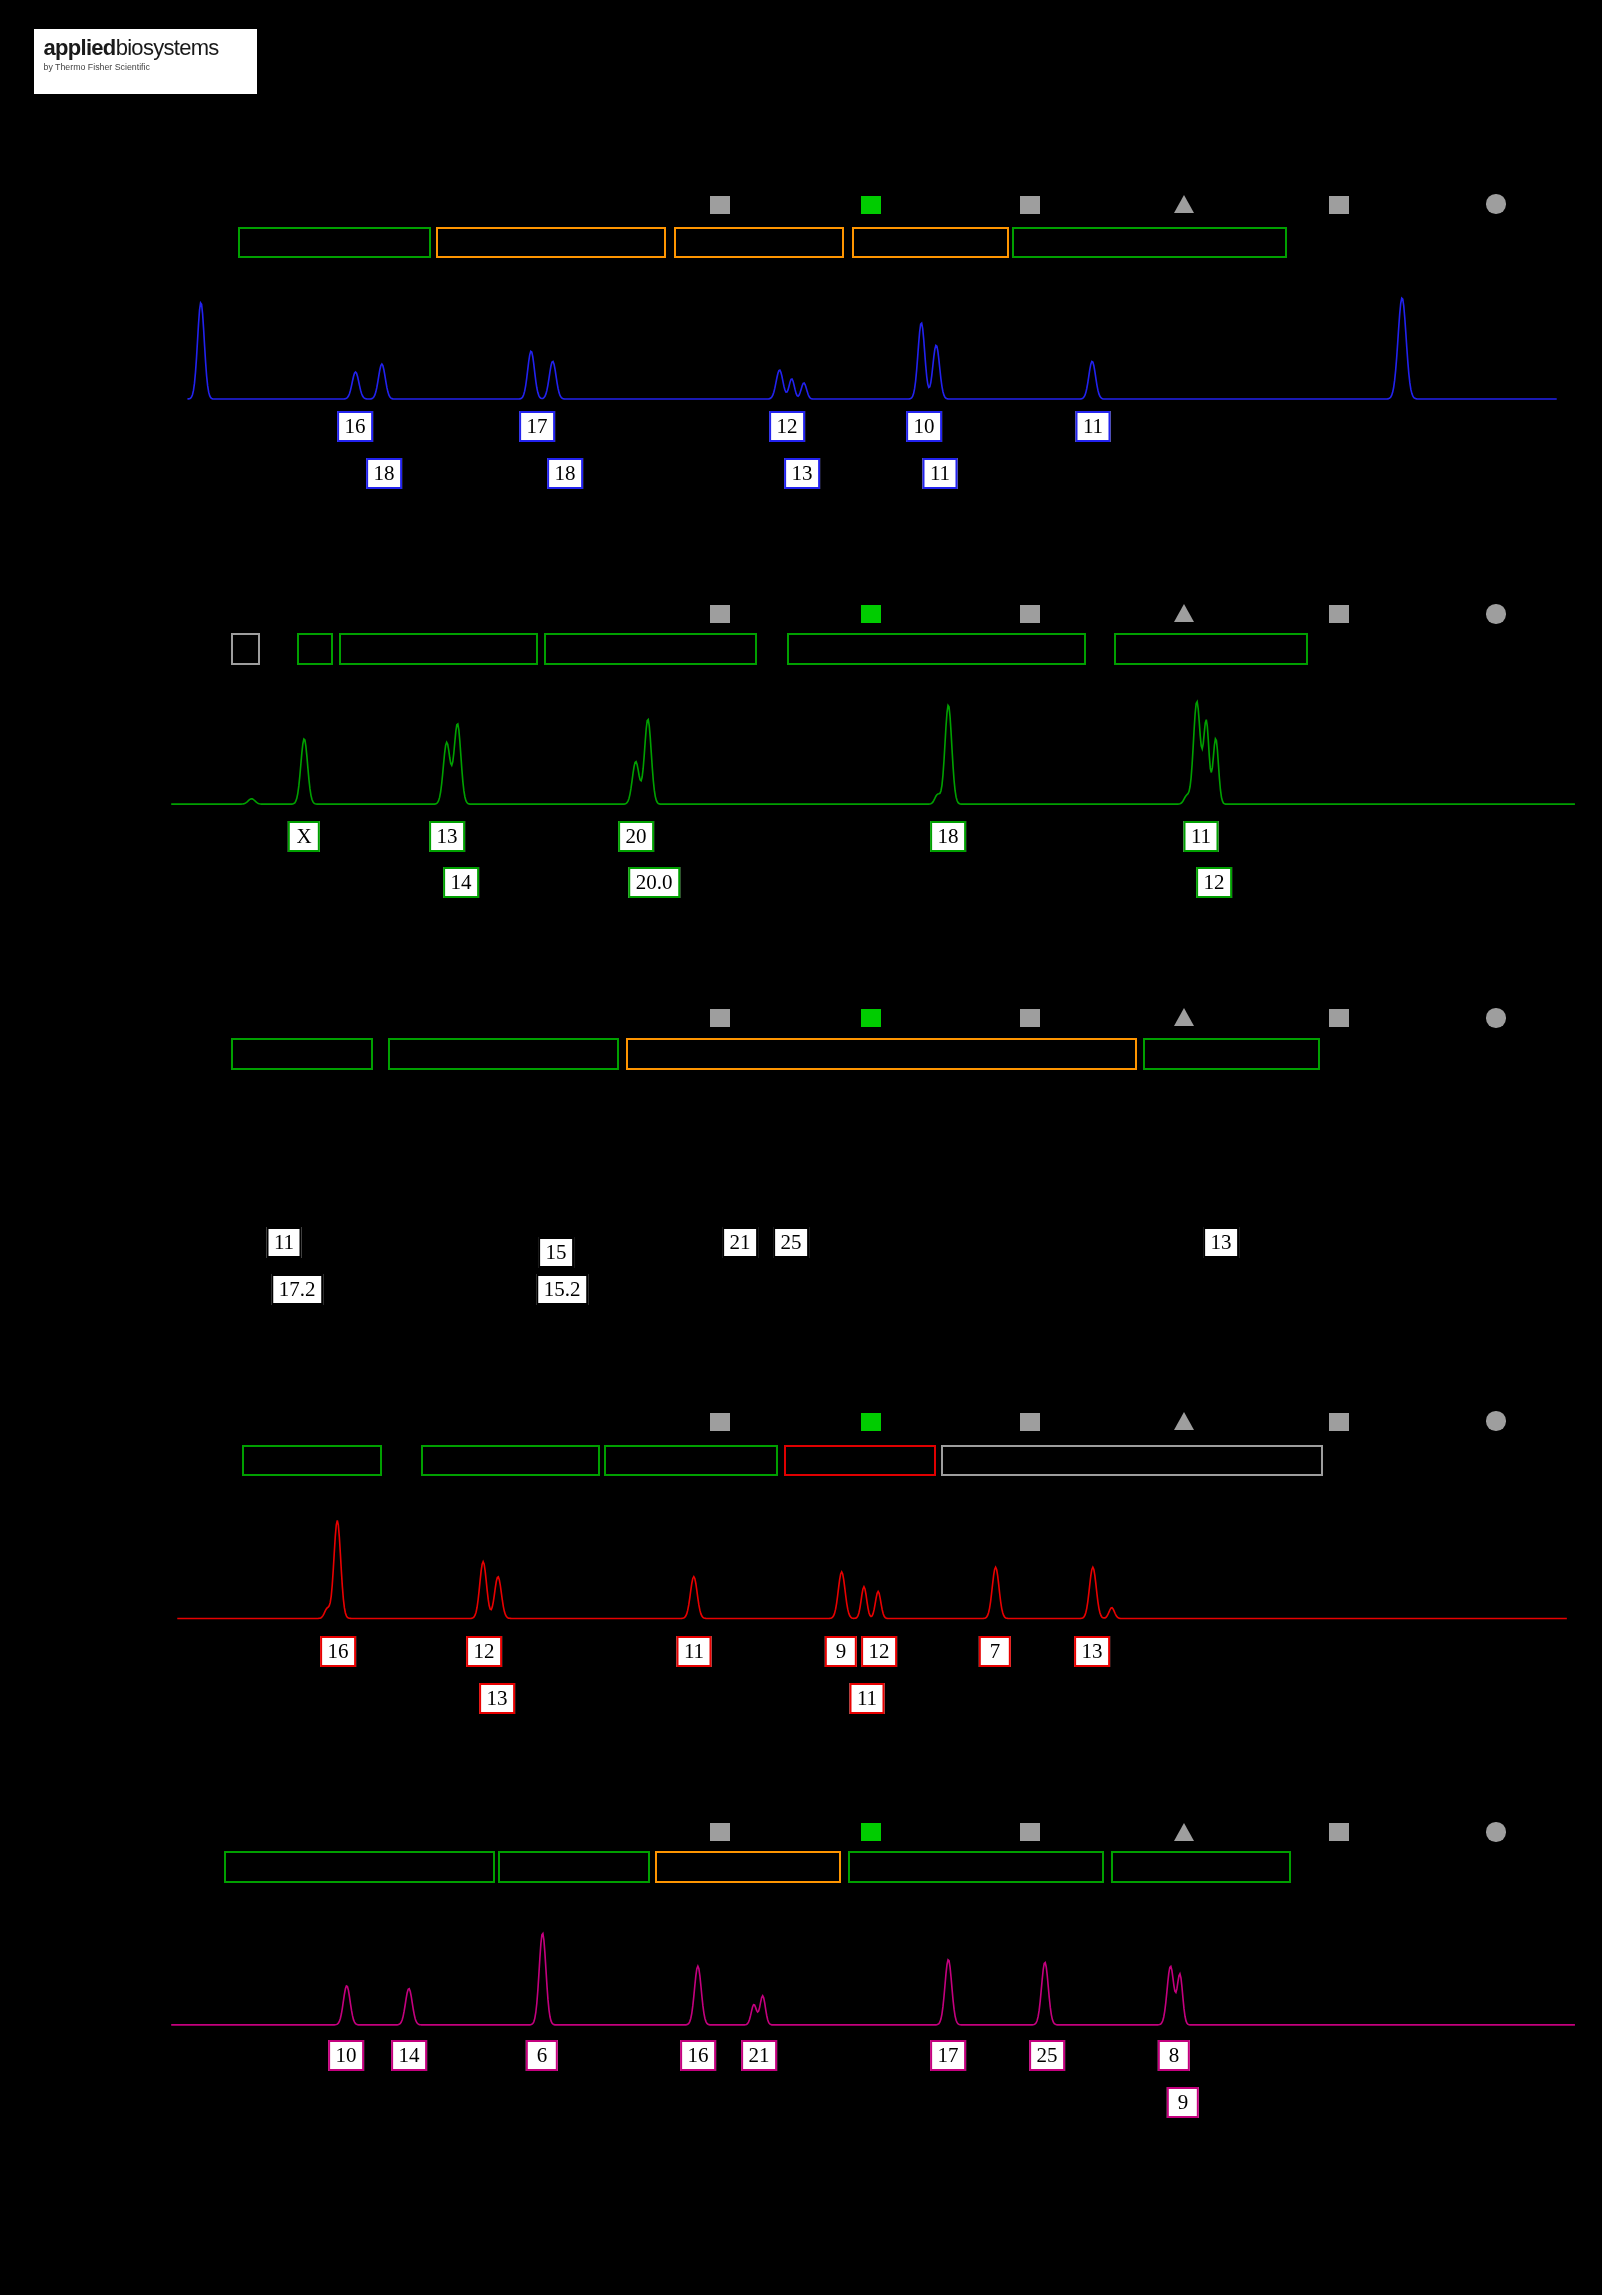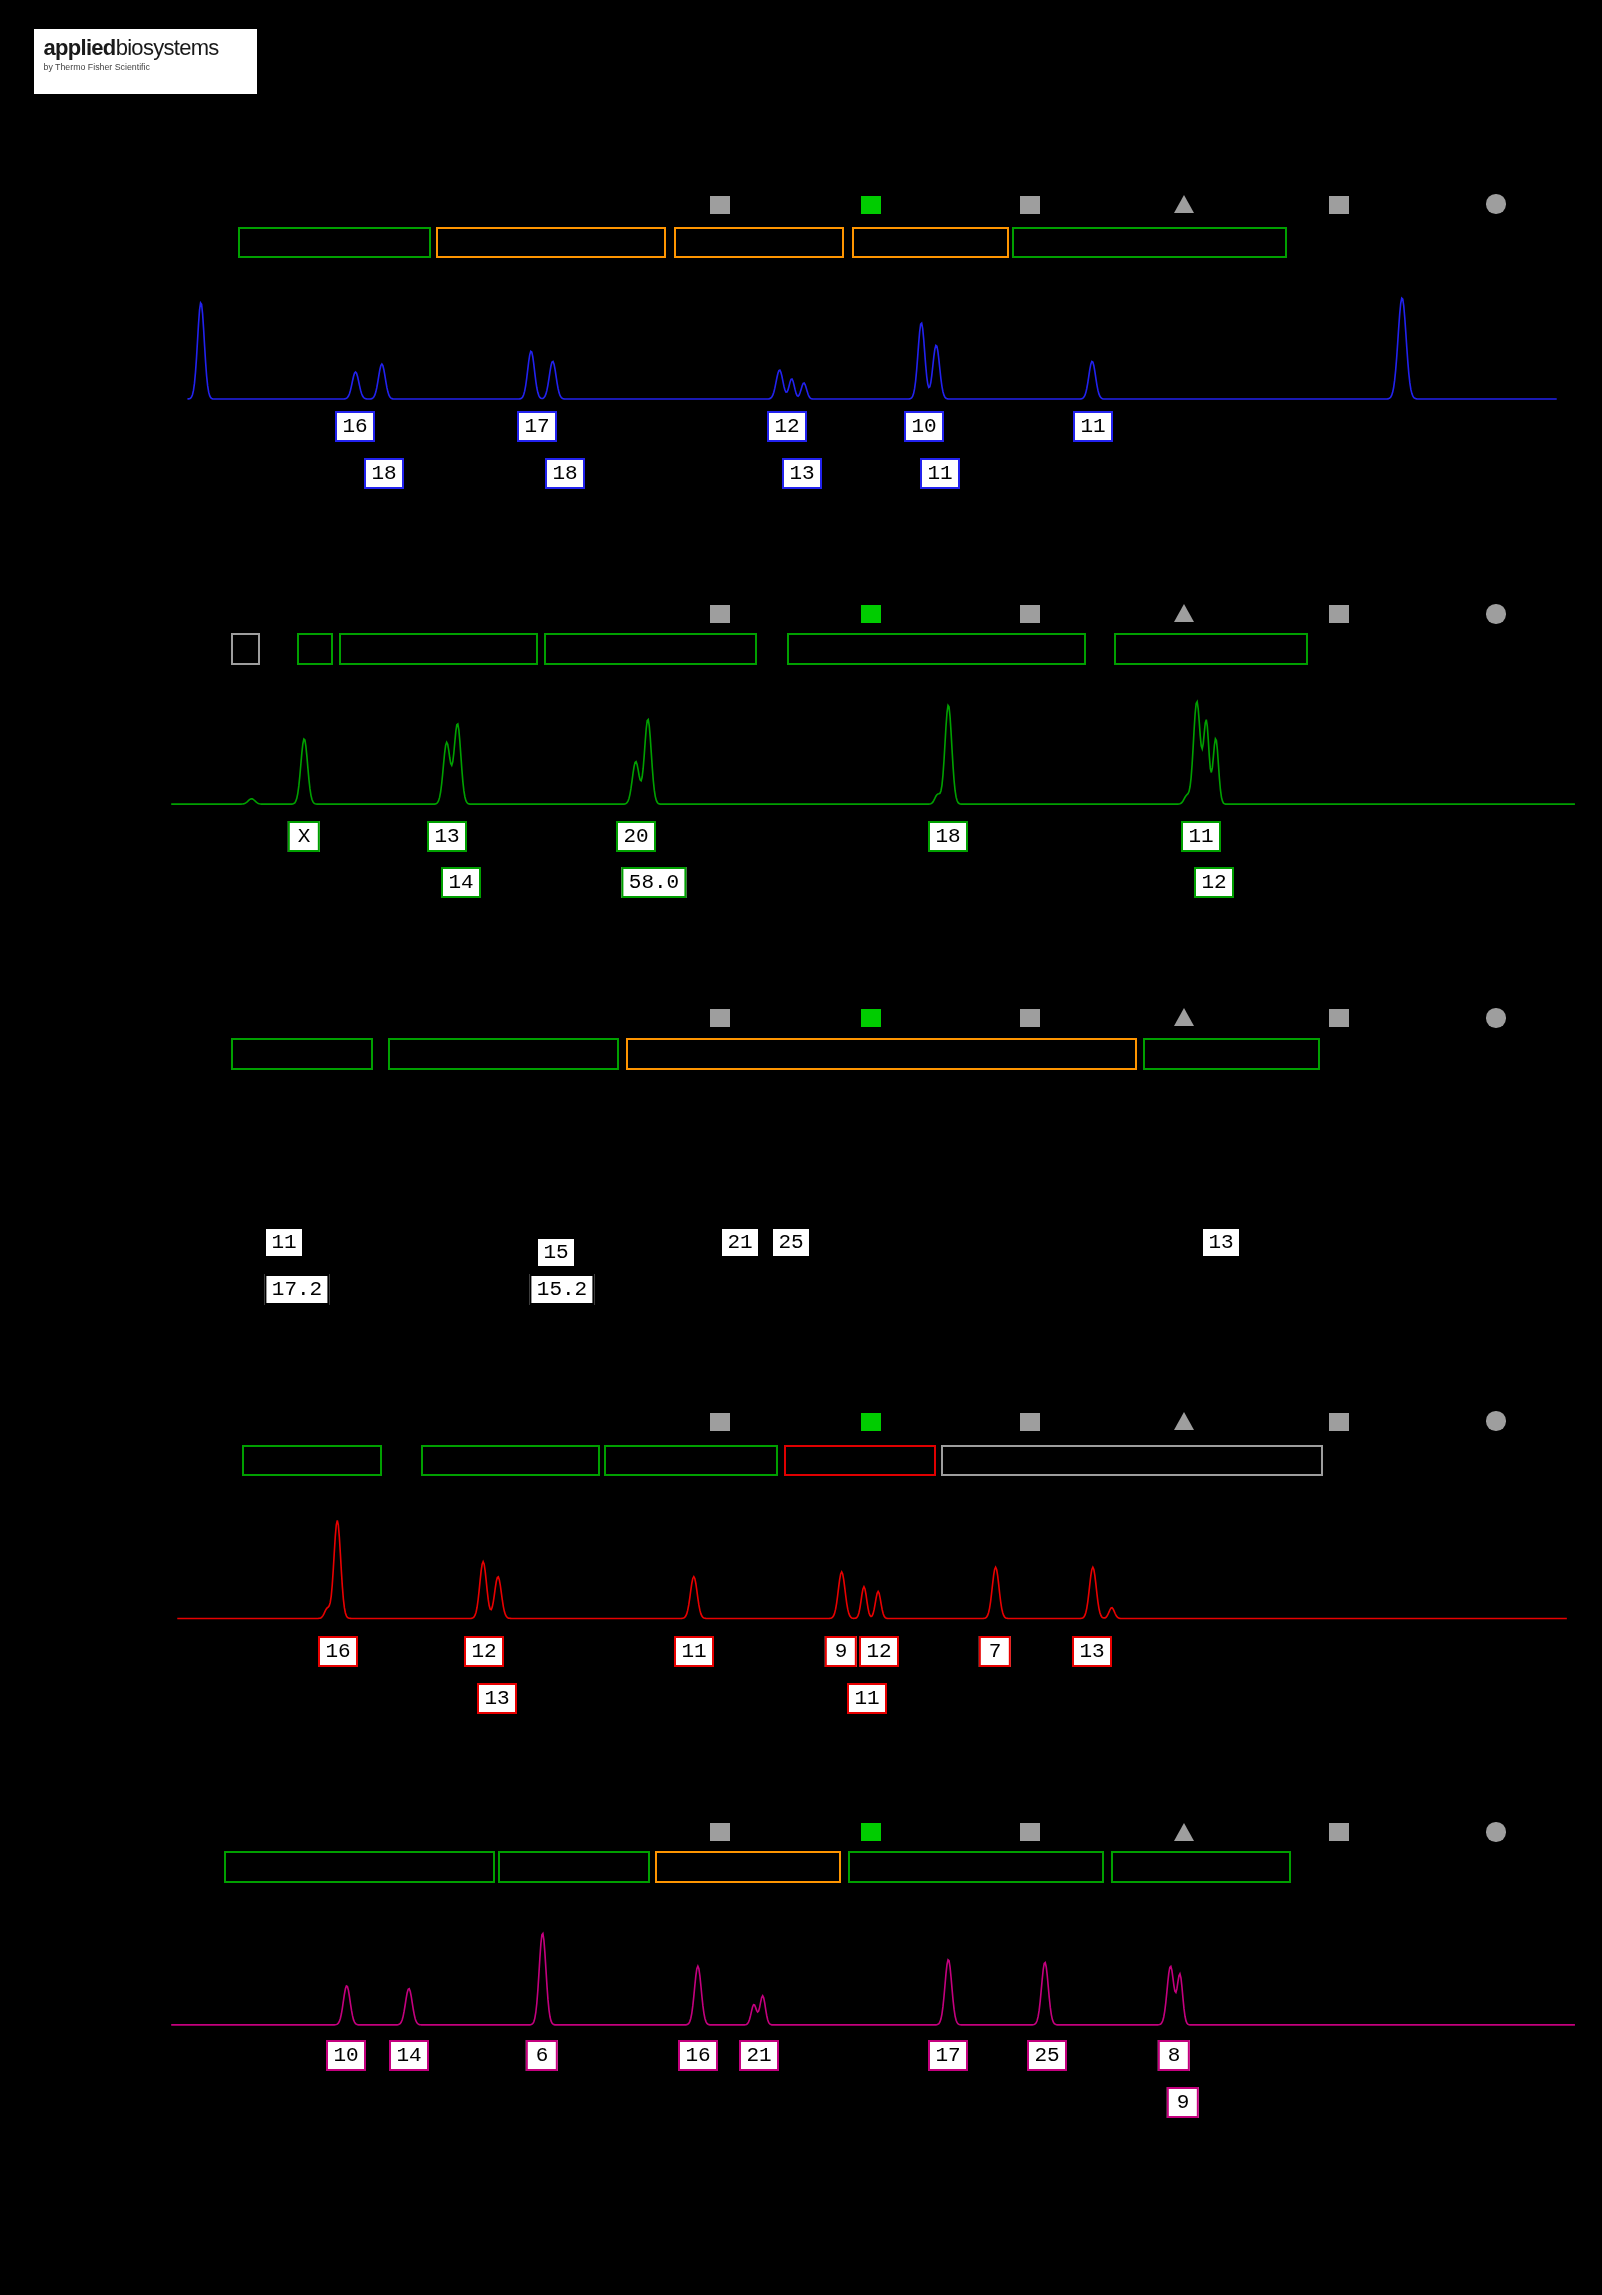--- a/index.html
+++ b/index.html
@@ -7,21 +7,21 @@
   #traces{position:absolute;left:0;top:0;}
   .logo{position:absolute;left:34px;top:29px;width:223px;height:65px;background:#ffffff;
         padding:8px 9.5px;box-sizing:border-box;font-family:"Liberation Sans",sans-serif;color:#1a1a1a;}
   .logo-line1{font-size:22px;letter-spacing:-0.7px;line-height:1.0;}
   .logo-line1 .b{font-weight:bold;}
   .logo-line2{font-size:8.8px;color:#444;margin-top:2.7px;}
   .shape{position:absolute;}
   .tri{position:absolute;width:0;height:0;border-left:10.8px solid transparent;border-right:10.8px solid transparent;border-bottom:18px solid #9e9e9e;}
   .bracket{position:absolute;box-sizing:border-box;background:transparent;}
   .allele{position:absolute;transform:translateX(-50%);background:#ffffff;border:2px solid #000;
-          color:#000;font-family:Liberation Mono, monospace;font-size:21px;line-height:1.1;
+          color:#000;font-family:Liberation Serif, serif;font-size:21px;line-height:1.1;
           padding:2px 5.4px;text-align:center;min-width:17.6px;box-sizing:content-box;white-space:nowrap;}
 </style>
 </head>
 <body>
 
 <div id="page">
 
   <div class="logo">
     <div class="logo-line1"><span class="b">applied</span><span>biosystems</span></div>
     <div class="logo-line2">by Thermo Fisher Scientific</div>
@@ -66,21 +66,21 @@
     <div class="bracket" style="left: 339px; top: 633px; width: 199px; height: 32px; border: 2.7px solid rgb(0, 160, 0);"></div>
     <div class="bracket" style="left: 544px; top: 633px; width: 213px; height: 32px; border: 2.7px solid rgb(0, 160, 0);"></div>
     <div class="bracket" style="left: 787px; top: 633px; width: 299px; height: 32px; border: 2.7px solid rgb(0, 160, 0);"></div>
     <div class="bracket" style="left: 1114px; top: 633px; width: 194px; height: 32px; border: 2.7px solid rgb(0, 160, 0);"></div>
     <div class="allele" style="left: 304px; top: 821px; border-color: rgb(0, 160, 0);">X</div>
     <div class="allele" style="left: 447px; top: 821px; border-color: rgb(0, 160, 0);">13</div>
     <div class="allele" style="left: 636px; top: 821px; border-color: rgb(0, 160, 0);">20</div>
     <div class="allele" style="left: 948px; top: 821px; border-color: rgb(0, 160, 0);">18</div>
     <div class="allele" style="left: 1201px; top: 821px; border-color: rgb(0, 160, 0);">11</div>
     <div class="allele" style="left: 461px; top: 867px; border-color: rgb(0, 160, 0);">14</div>
-    <div class="allele" style="left: 654px; top: 867px; border-color: rgb(0, 160, 0);">58.0</div>
+    <div class="allele" style="left: 654px; top: 867px; border-color: rgb(0, 160, 0);">20.0</div>
     <div class="allele" style="left: 1214px; top: 867px; border-color: rgb(0, 160, 0);">12</div>
     <div class="shape" style="left: 710px; top: 1009px; width: 20px; height: 17.6px; background: rgb(158, 158, 158);"></div>
     <div class="shape" style="left: 861px; top: 1009px; width: 20px; height: 17.6px; background: rgb(0, 204, 0);"></div>
     <div class="shape" style="left: 1020px; top: 1009px; width: 20px; height: 17.6px; background: rgb(158, 158, 158);"></div>
     <div class="tri" style="left: 1174px; top: 1008px; border-bottom-color: rgb(158, 158, 158);"></div>
     <div class="shape" style="left: 1329px; top: 1009px; width: 20px; height: 17.6px; background: rgb(158, 158, 158);"></div>
     <div class="shape" style="left: 1486px; top: 1008px; width: 19.6px; height: 19.6px; background: rgb(158, 158, 158); border-radius: 50%;"></div>
     <div class="bracket" style="left: 231px; top: 1038px; width: 142px; height: 32px; border: 2.7px solid rgb(0, 160, 0);"></div>
     <div class="bracket" style="left: 388px; top: 1038px; width: 231px; height: 32px; border: 2.7px solid rgb(0, 160, 0);"></div>
     <div class="bracket" style="left: 626px; top: 1038px; width: 511px; height: 32px; border: 2.7px solid rgb(255, 149, 0);"></div>

